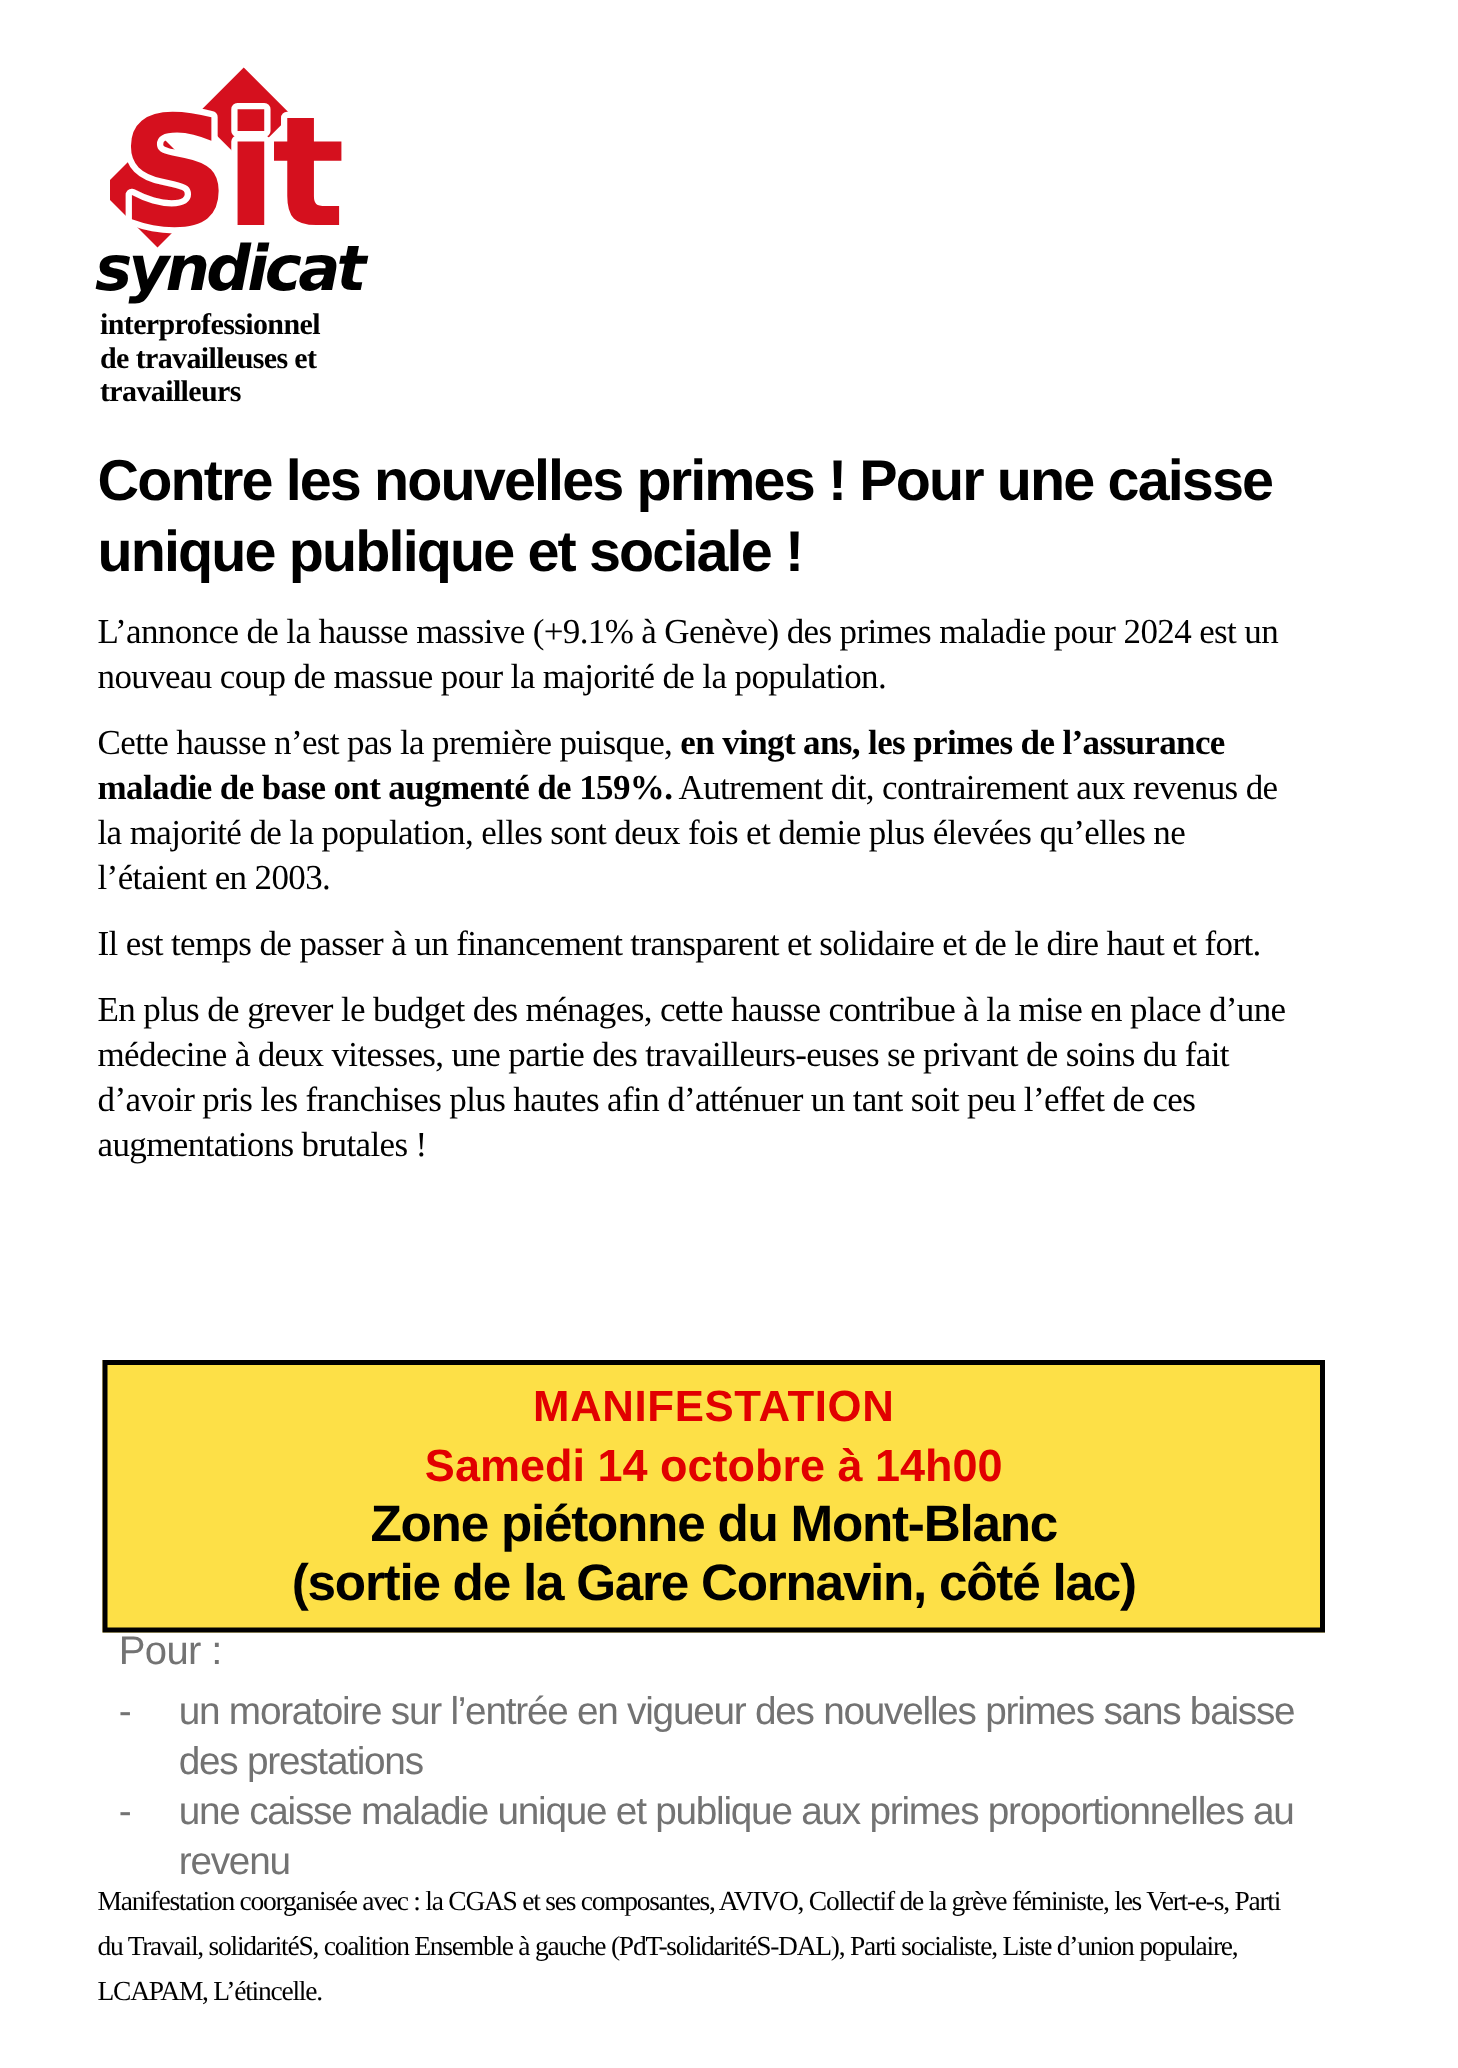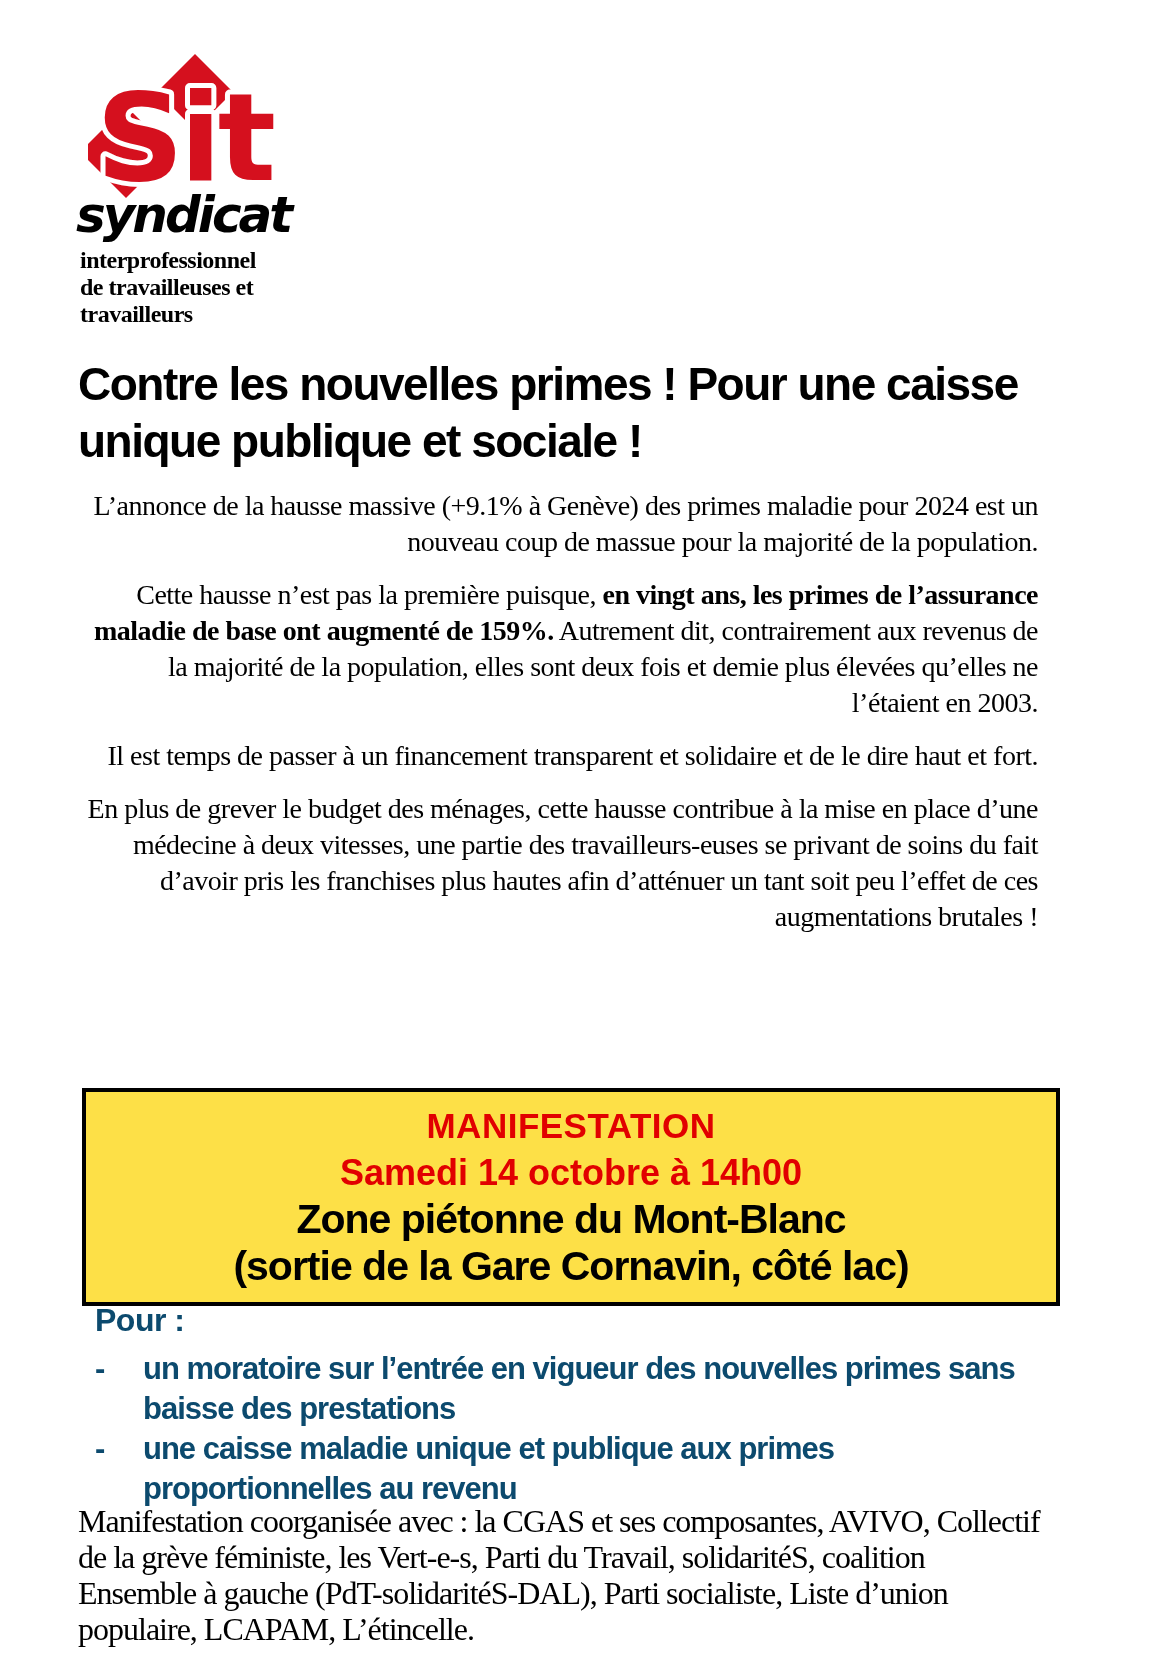--- a/index.html
+++ b/index.html
@@ -38,55 +38,55 @@
     letter-spacing: -1.5px; color: #000;
   }
 
   
   .bodytext {
     position: absolute; left: 78px; top: 488px; width: 960px;
     font-family: "Liberation Serif", serif;
     font-size: 28px; line-height: 36px; letter-spacing: -0.5px;
     color: #000;
   }
-  .bodytext p { margin: 0 0 17px 0; text-align: right; }
+  .bodytext p { margin: 0 0 17px 0; }
   .bodytext .b { font-weight: bold; }
 
   
   .box {
     position: absolute; left: 82px; top: 1088px; width: 978px;
     box-sizing: border-box;
     border: 4px solid #000;
     padding: 10px 4px 12px 4px;
     text-align: center;
     background: #fde047;
   }
   .box .line { font-weight: bold; line-height: 47px; }
   .box .l1 { font-size: 35px; letter-spacing: 0.5px; }
   .box .l2 { font-size: 36px; }
   .box .l3 { font-size: 41px; letter-spacing: -1px; }
   .box .l4 { font-size: 41px; letter-spacing: -1px; }
 
   
   .demands {
     position: absolute; left: 95px; top: 1302px; width: 990px;
-    font-family: "Liberation Sans", sans-serif; font-weight: bold;
-    color: #0c4a6e;
+    font-family: "Liberation Sans", sans-serif; font-weight: normal;
+    color: #737373;
   }
   .demands .ph { font-size: 32px; margin-bottom: 10px; letter-spacing: -0.5px; }
   .demands .item { display: flex; align-items: flex-start; }
   .demands .dash { width: 48px; flex: 0 0 48px; font-size: 31px; line-height: 40px; }
   .demands .txt { width: 900px; font-size: 31px; line-height: 40px; letter-spacing: -1px; }
 
   
   .footer {
     position: absolute; left: 78px; top: 1503px; width: 962px;
     margin: 0;
     font-family: "Liberation Serif", serif;
-    font-size: 32px; line-height: 36px; letter-spacing: -1px;
+    font-size: 22px; line-height: 36px; letter-spacing: -1px;
     color: #000;
   }
 </style>
 </head>
 <body>
 
 <div class="page">
 
   <div>
     <svg class="logo-mark" width="190" height="148" viewBox="0 0 190 148" aria-hidden="true">

